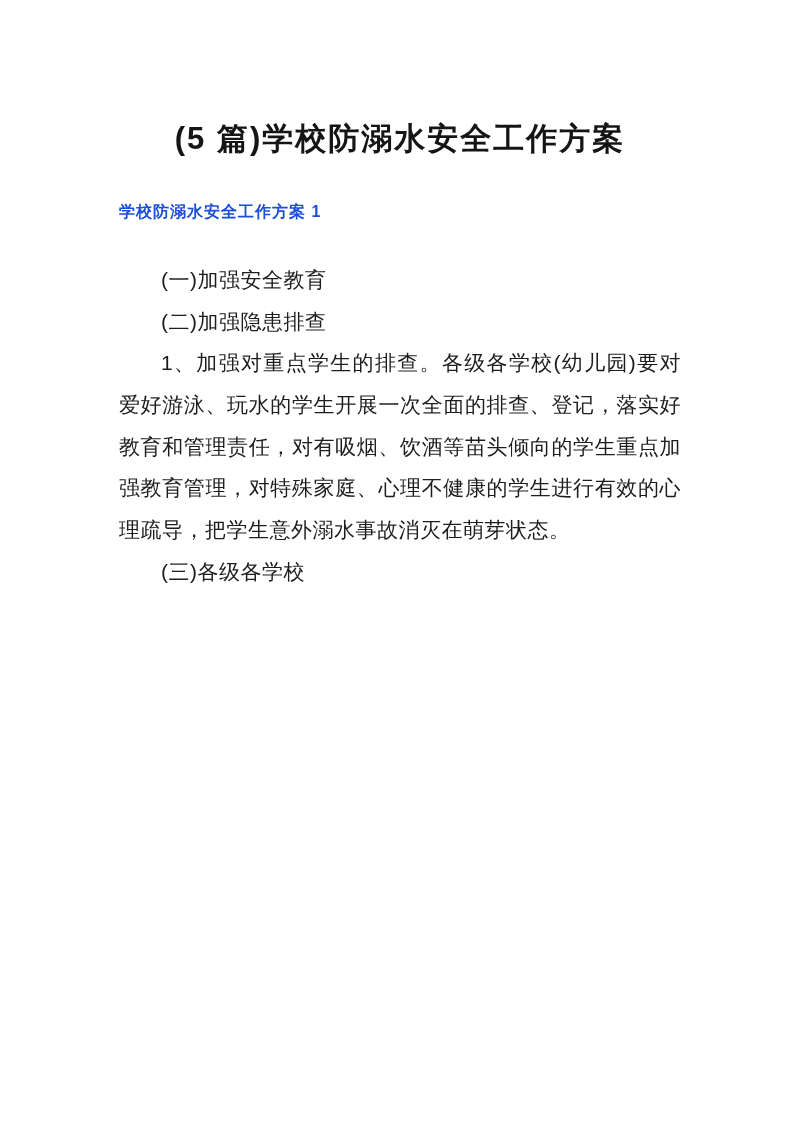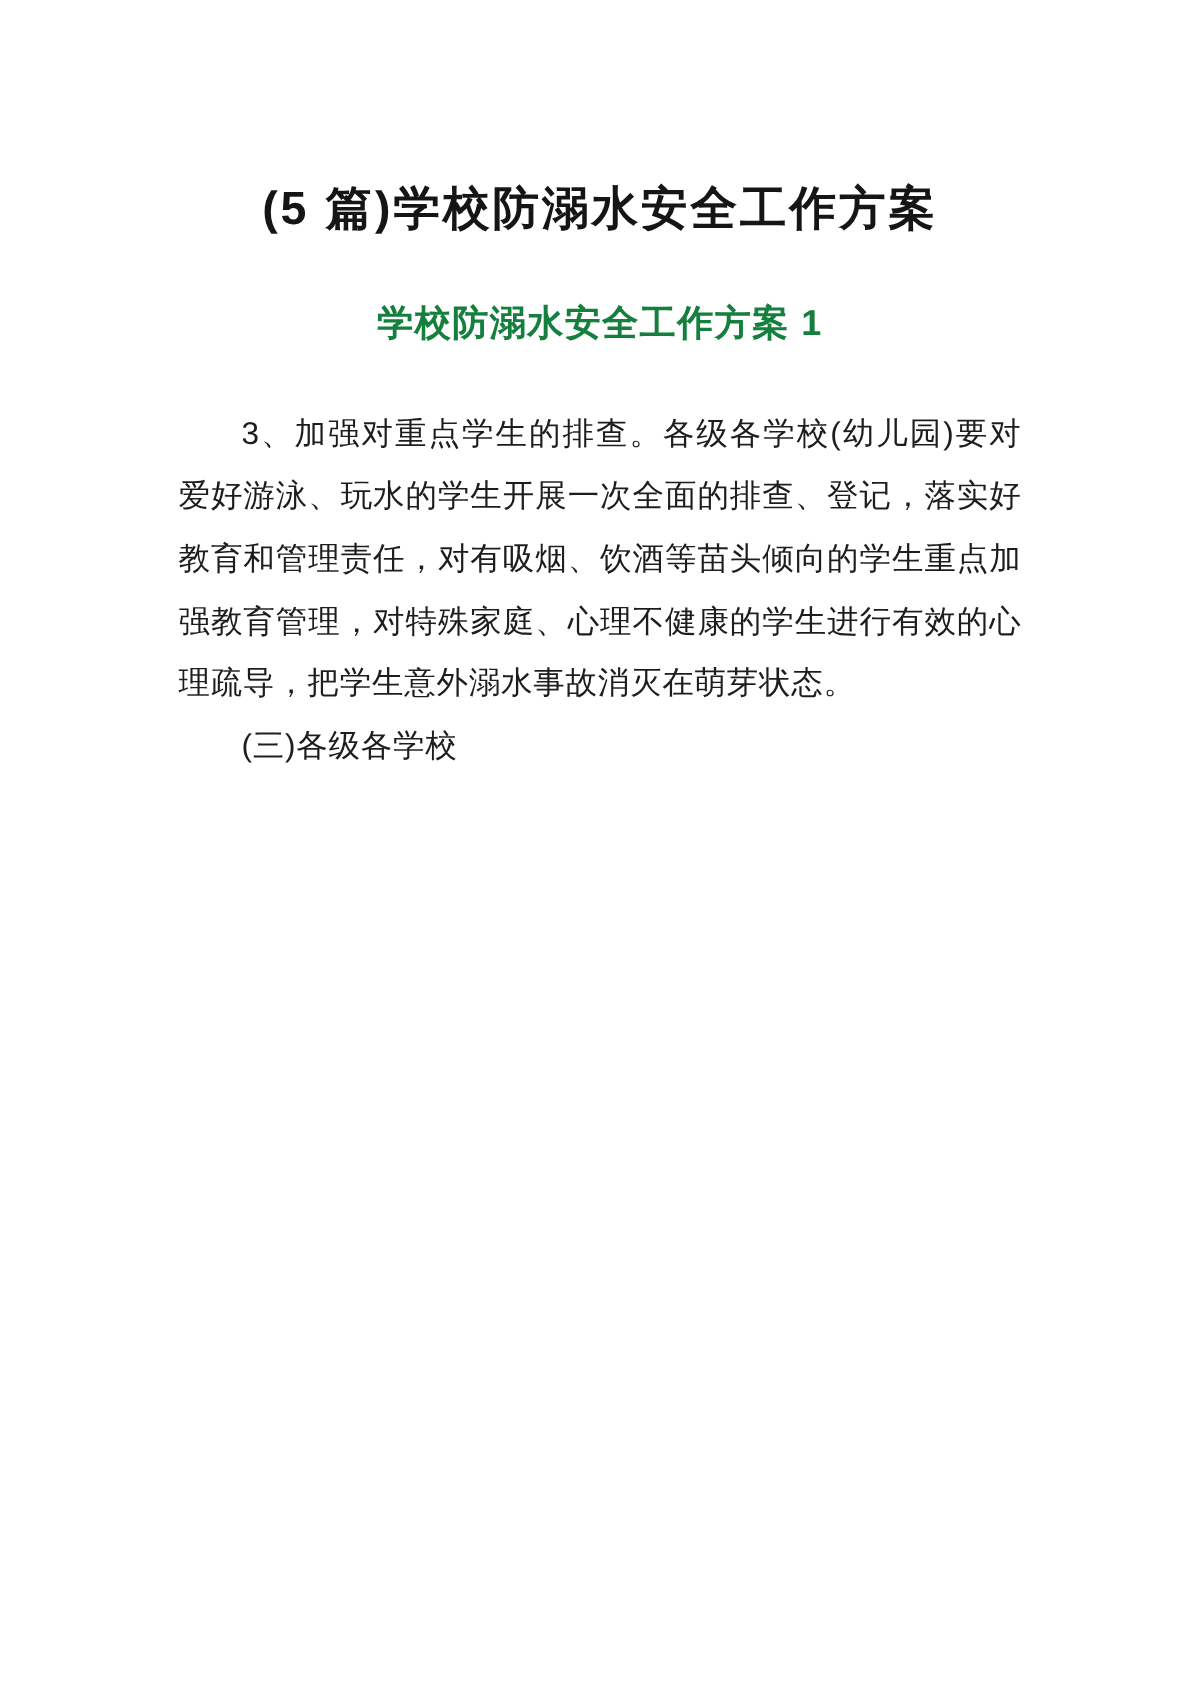--- a/index.html
+++ b/index.html
@@ -24,26 +24,26 @@
     font-size: 31px;
     font-weight: 700;
     line-height: 1.25;
     text-align: center;
     letter-spacing: 2px;
     color: #151515;
     white-space: nowrap;
   }
   .section-title {
     margin: 43px 0 0 0;
-    font-size: 24px;
+    font-size: 16px;
     font-weight: 700;
     line-height: 1.2;
-    text-align: center;
+    text-align: left;
     letter-spacing: 1px;
-    color: #15803d;
+    color: #1d4ed8;
   }
   .doc-body {
     margin-top: 38px;
     font-size: 21px;
     line-height: 41.7px;
     text-align: justify;
     text-align-last: left;
     text-justify: inter-character;
     letter-spacing: 0.5px;
     color: #1d1d1d;
@@ -56,16 +56,18 @@
 </style>
 </head>
 <body>
 
 <main class="page">
   <h1 class="doc-title">(5 篇)学校防溺水安全工作方案</h1>
 
   <h2 class="section-title">学校防溺水安全工作方案 1</h2>
 
   <section class="doc-body">
-      <p class="para">3、加强对重点学生的排查。各级各学校(幼儿园)要对爱好游泳、玩水的学生开展一次全面的排查、登记，落实好教育和管理责任，对有吸烟、饮酒等苗头倾向的学生重点加强教育管理，对特殊家庭、心理不健康的学生进行有效的心理疏导，把学生意外溺水事故消灭在萌芽状态。</p>
+    <p class="para">(一)加强安全教育</p>
+      <p class="para">(二)加强隐患排查</p>
+      <p class="para">1、加强对重点学生的排查。各级各学校(幼儿园)要对爱好游泳、玩水的学生开展一次全面的排查、登记，落实好教育和管理责任，对有吸烟、饮酒等苗头倾向的学生重点加强教育管理，对特殊家庭、心理不健康的学生进行有效的心理疏导，把学生意外溺水事故消灭在萌芽状态。</p>
       <p class="para">(三)各级各学校</p>
   </section>
 </main>
 
 </body></html>

